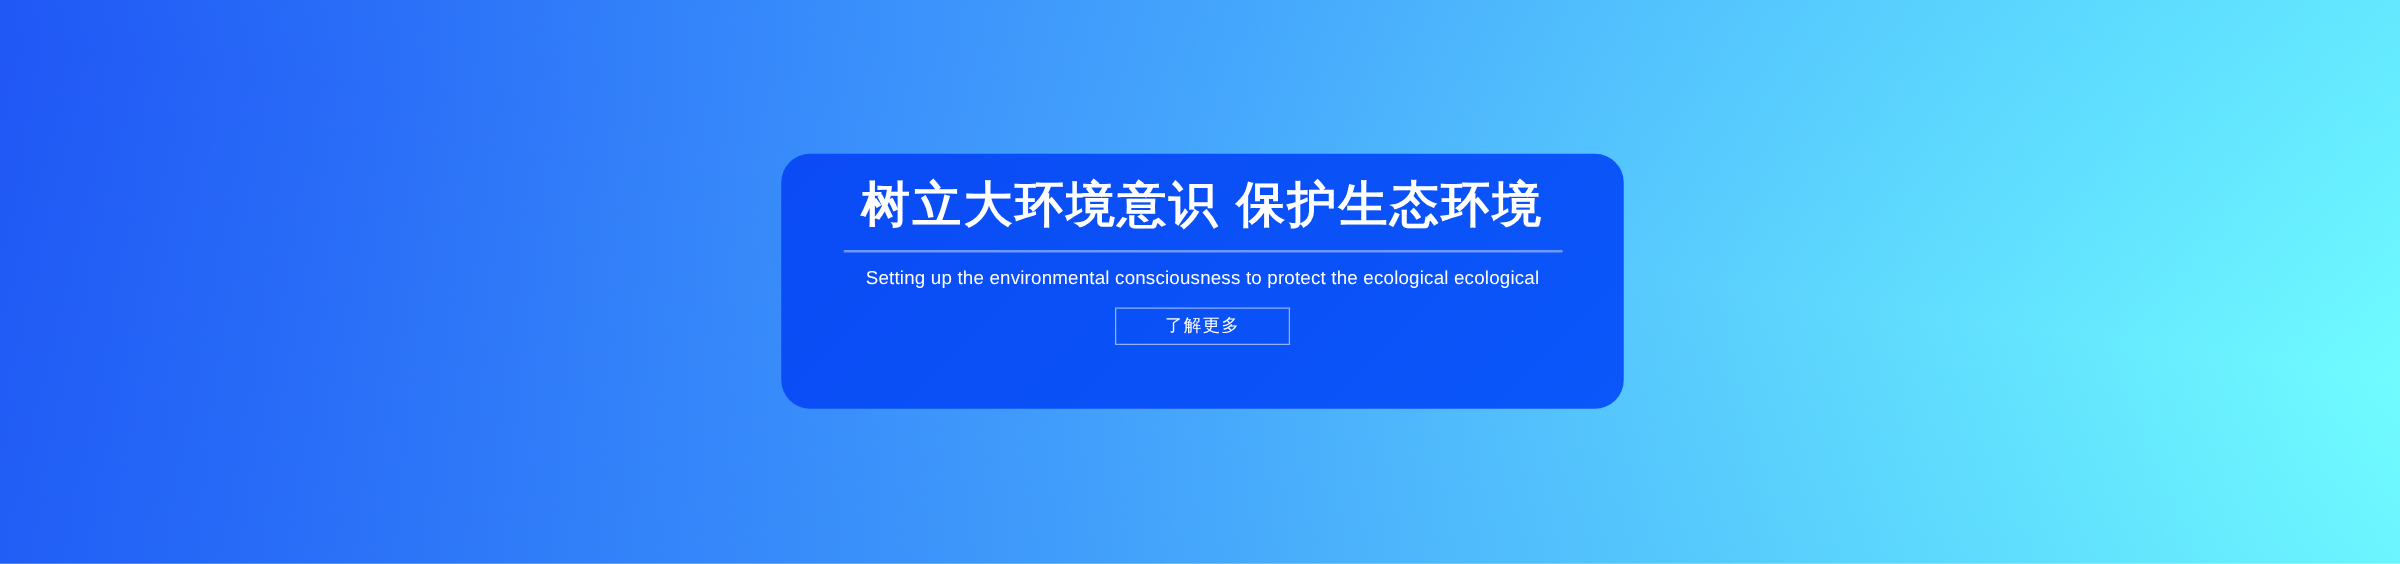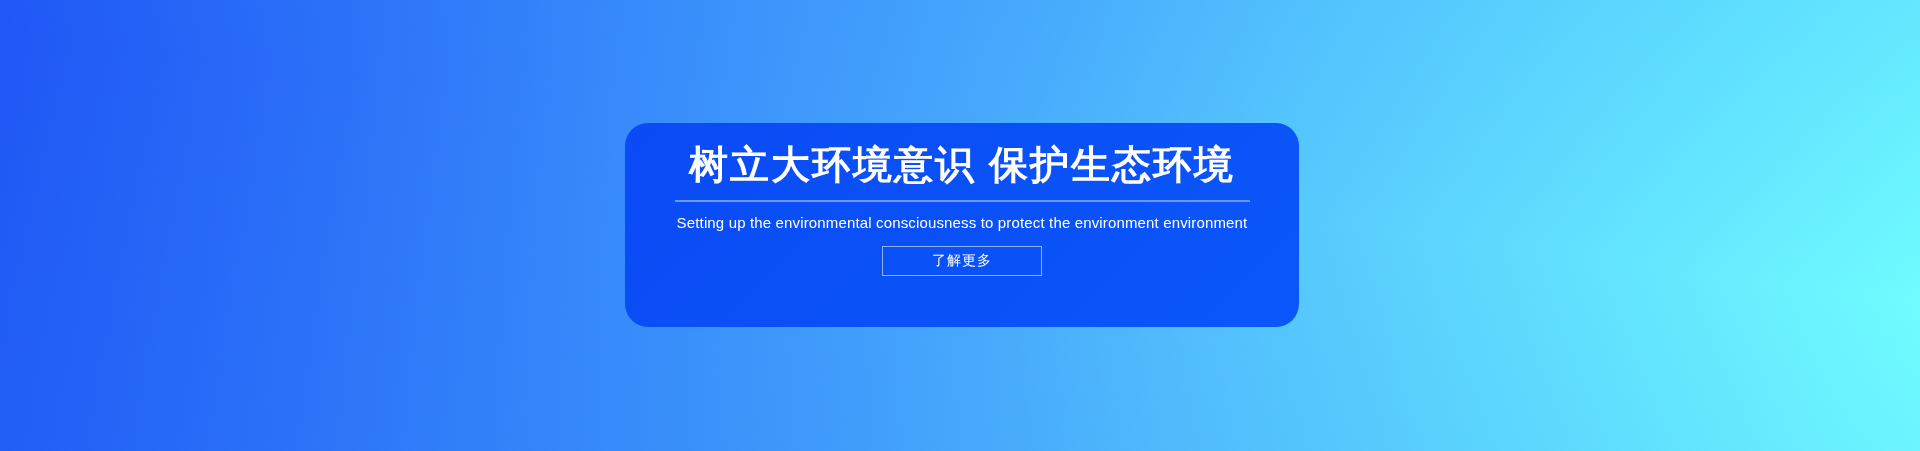--- a/index.html
+++ b/index.html
@@ -82,21 +82,21 @@
     font-size: 15px;
     line-height: 1.2;
     color: #ffffff;
     letter-spacing: 0.15px;
     white-space: nowrap;
     text-align: center;
   }
 
   .panel-cta {
     margin-top: 14px;
-    width: 160px;
+    width: 140px;
     height: 30px;
     box-sizing: border-box;
     border: 1px solid #8fb2f8;
     background: transparent;
     color: #ffffff;
     font-size: 14px;
     letter-spacing: 1px;
     font-family: "Liberation Sans", sans-serif;
     display: flex;
     align-items: center;
@@ -109,19 +109,19 @@
 <body>
 
 <div class="hero">
 
   <div class="panel">
 
     <div class="panel-title">树立大环境意识 保护生态环境</div>
 
     <div class="panel-divider"></div>
 
-    <div class="panel-subtitle">Setting up the environmental consciousness to protect the environment environment</div>
+    <div class="panel-subtitle">Setting up the environmental consciousness to protect the ecological ecological</div>
 
     <button class="panel-cta">了解更多</button>
 
   </div>
 
 </div>
 
 </body></html>

